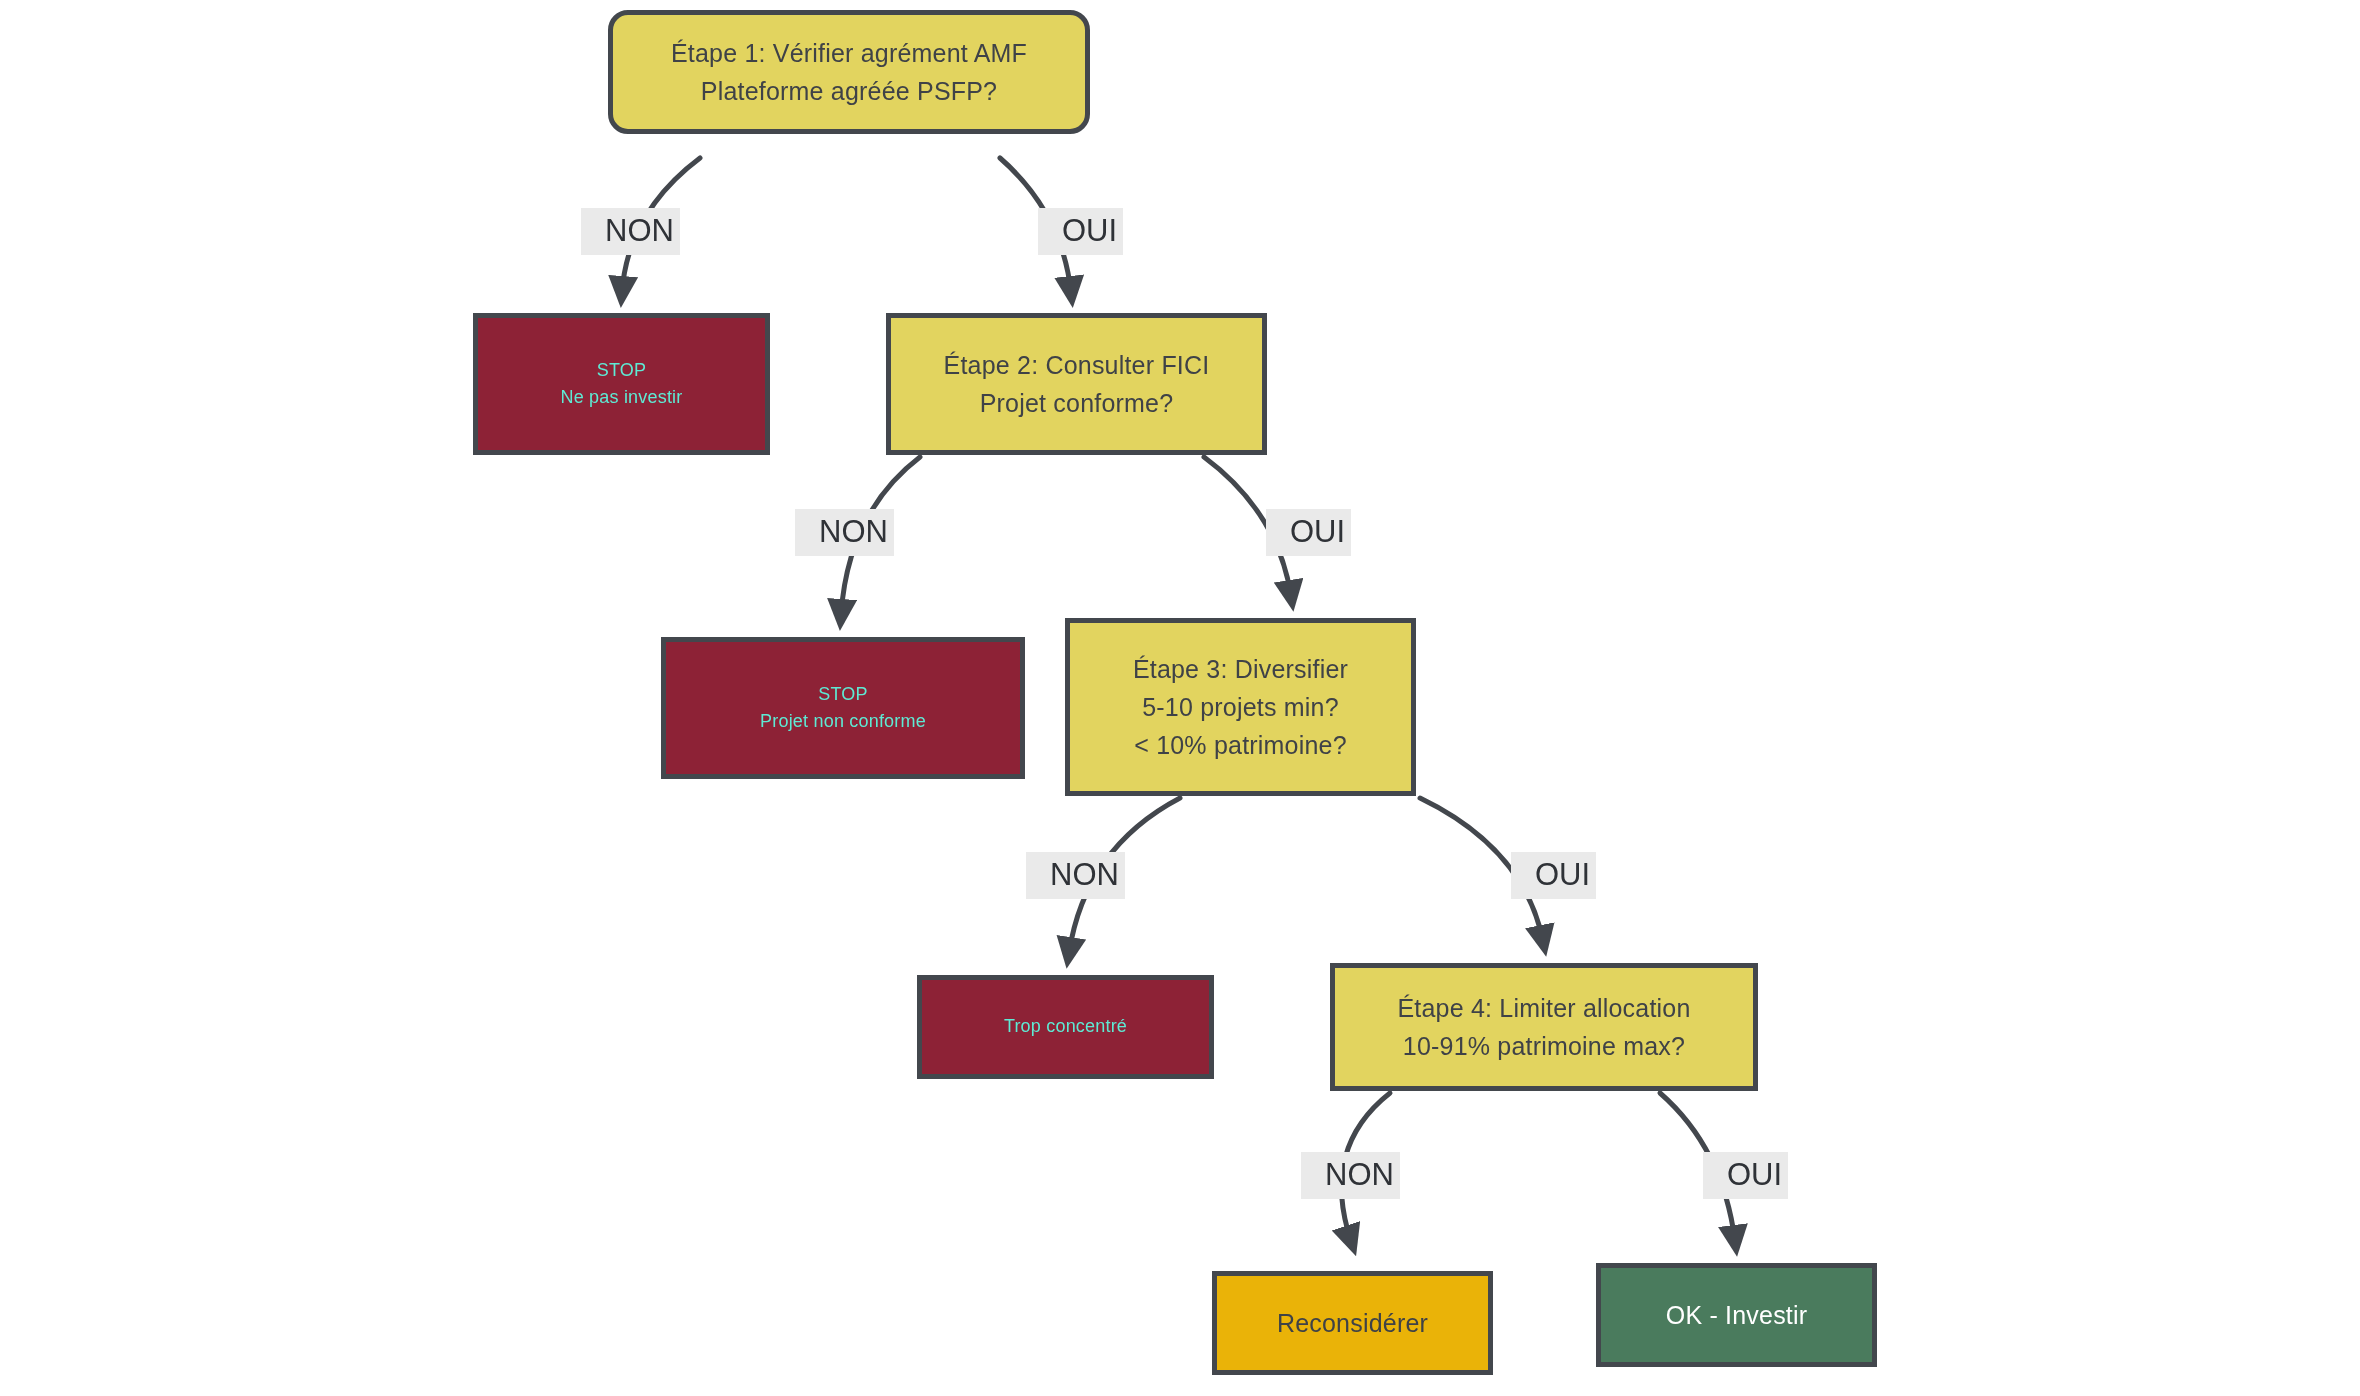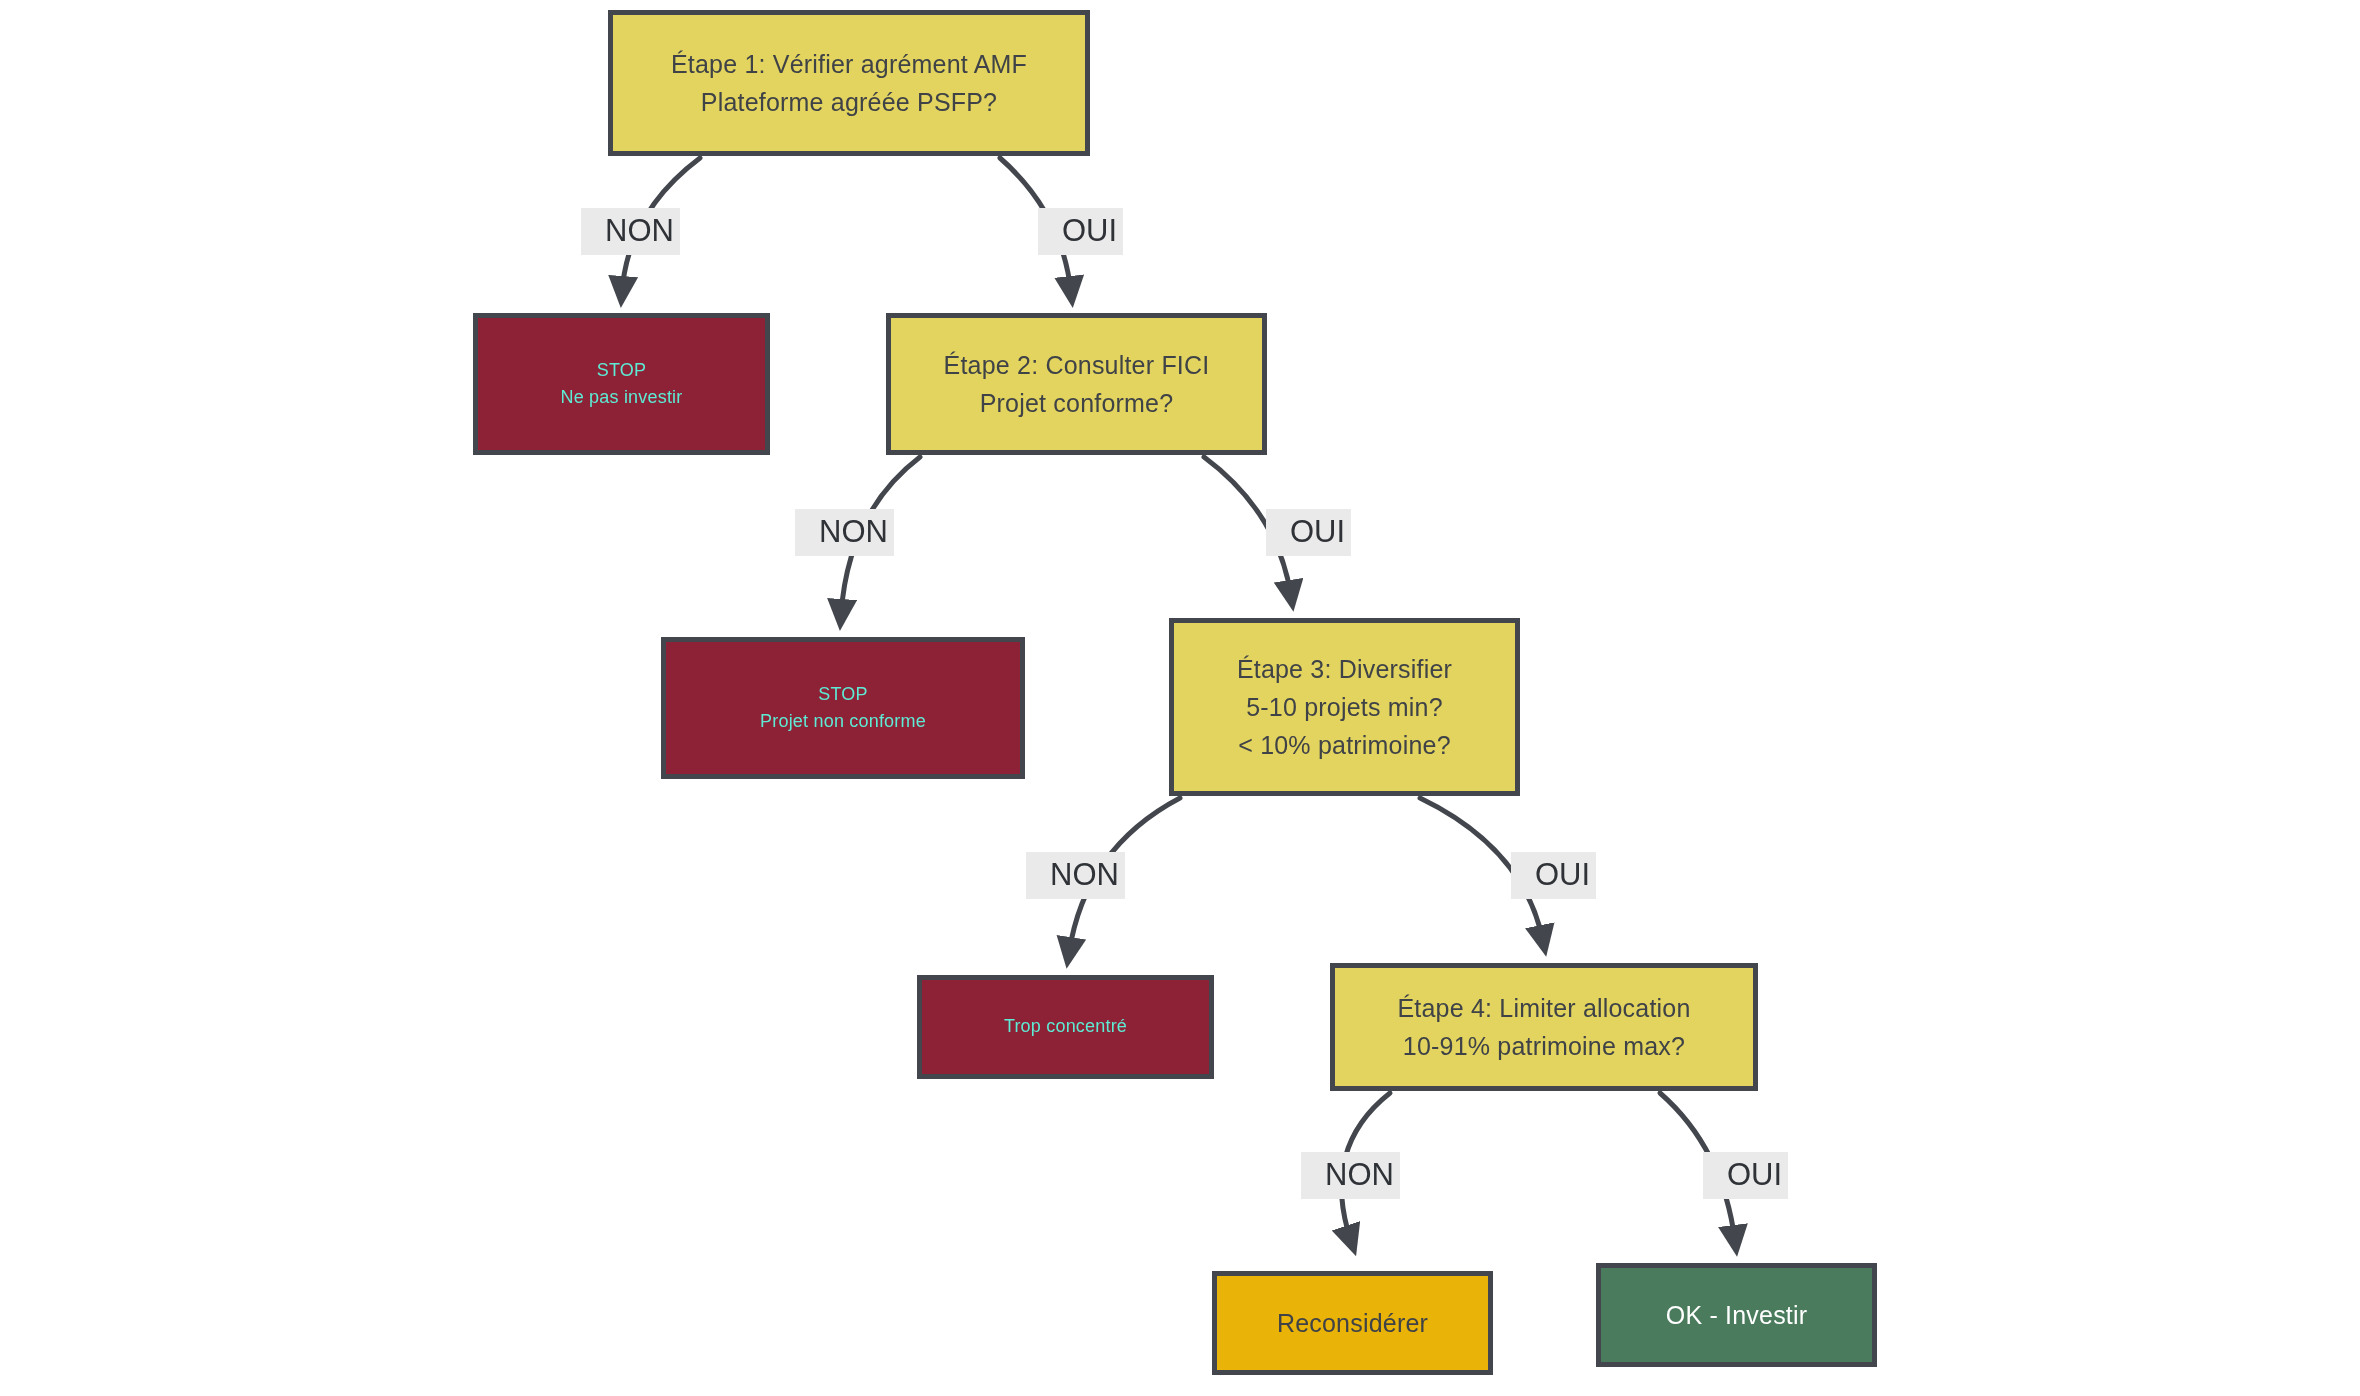--- a/index.html
+++ b/index.html
@@ -90,37 +90,37 @@
         <path d="M 920 457 Q 848 512 841 615" fill="none" stroke="#43474d" stroke-width="5" stroke-linecap="round" marker-end="url(#arrowhead)"></path>
         <path d="M 1204 457 Q 1278 512 1291 596" fill="none" stroke="#43474d" stroke-width="5" stroke-linecap="round" marker-end="url(#arrowhead)"></path>
         <path d="M 1180 798 Q 1085 848 1069 953" fill="none" stroke="#43474d" stroke-width="5" stroke-linecap="round" marker-end="url(#arrowhead)"></path>
         <path d="M 1420 798 Q 1524 848 1543 941" fill="none" stroke="#43474d" stroke-width="5" stroke-linecap="round" marker-end="url(#arrowhead)"></path>
         <path d="M 1390 1093 Q 1320 1148 1351 1241" fill="none" stroke="#43474d" stroke-width="5" stroke-linecap="round" marker-end="url(#arrowhead)"></path>
         <path d="M 1660 1093 Q 1723 1148 1735 1241" fill="none" stroke="#43474d" stroke-width="5" stroke-linecap="round" marker-end="url(#arrowhead)"></path>
       </g>
   </svg>
 
   <div id="node-layer">
-      <div class="node node-decision" style="left: 608px; top: 10px; width: 482px; height: 146px;">
+      <div class="node node-decision" style="left: 608px; top: 10px; width: 482px; height: 124px; border-radius: 20px;">
         <span class="line">Étape 1: Vérifier agrément AMF</span>
         <span class="line">Plateforme agréée PSFP?</span>
       </div>
       <div class="node node-stop" style="left: 473px; top: 313px; width: 297px; height: 142px;">
         <span class="line">STOP</span>
         <span class="line">Ne pas investir</span>
       </div>
       <div class="node node-decision" style="left: 886px; top: 313px; width: 381px; height: 142px; justify-content: center;">
         <span class="line">Étape 2: Consulter FICI</span>
         <span class="line">Projet conforme?</span>
       </div>
       <div class="node node-stop" style="left: 661px; top: 637px; width: 364px; height: 142px;">
         <span class="line">STOP</span>
         <span class="line">Projet non conforme</span>
       </div>
-      <div class="node node-decision" style="left: 1169px; top: 618px; width: 351px; height: 178px;">
+      <div class="node node-decision" style="left: 1065px; top: 618px; width: 351px; height: 178px;">
         <span class="line">Étape 3: Diversifier</span>
         <span class="line">5-10 projets min?</span>
         <span class="line">&lt; 10% patrimoine?</span>
       </div>
       <div class="node node-stop" style="left: 917px; top: 975px; width: 297px; height: 104px;">
         <span class="line">Trop concentré</span>
       </div>
       <div class="node node-decision" style="left: 1330px; top: 963px; width: 428px; height: 128px;">
         <span class="line">Étape 4: Limiter allocation</span>
         <span class="line">10-91% patrimoine max?</span>

